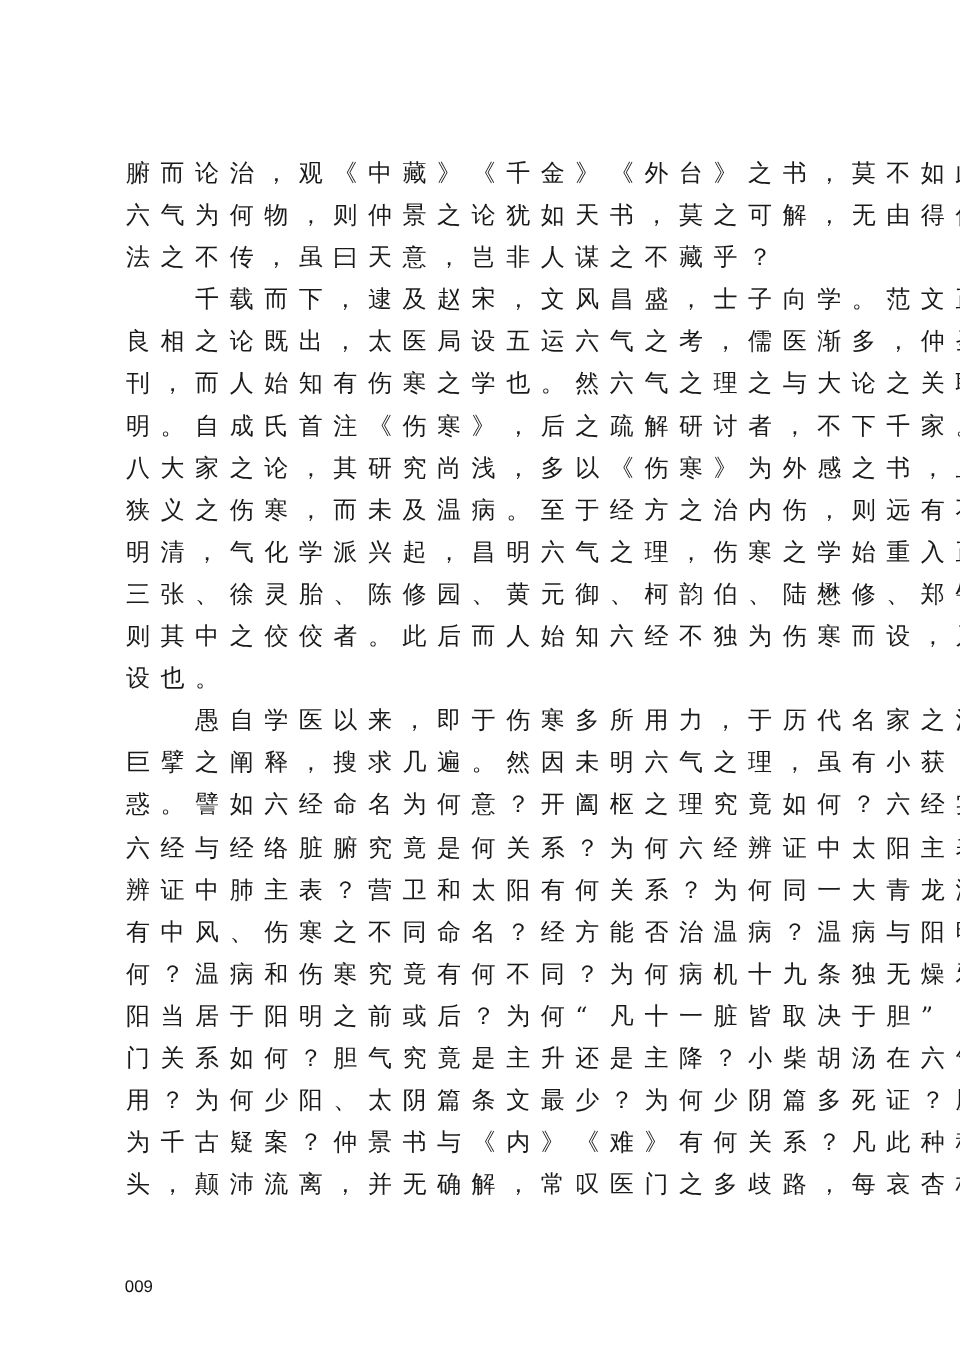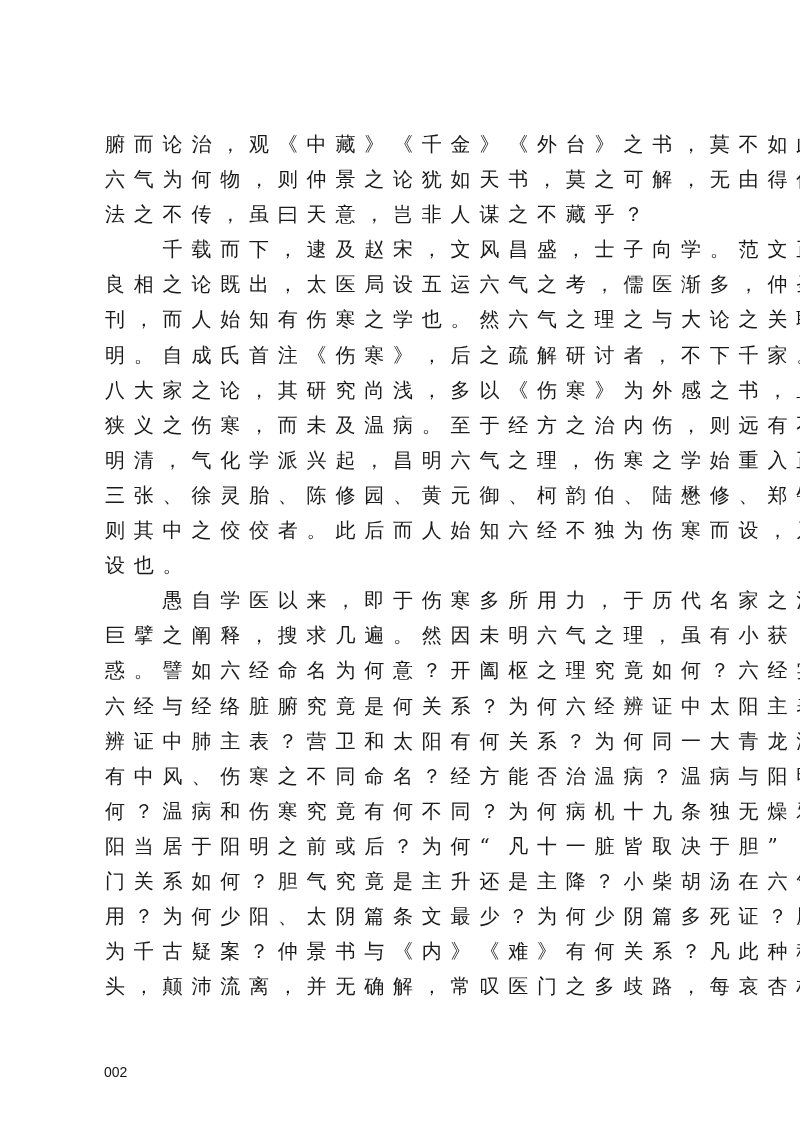--- a/index.html
+++ b/index.html
@@ -692,13 +692,13 @@
         <span class="ch" style="position: absolute; left: 547.2px; width: 28.8px; text-align: left;">路</span>
         <span class="ch" style="position: absolute; left: 576px; width: 28.8px; text-align: left;">，</span>
         <span class="ch" style="position: absolute; left: 604.8px; width: 28.8px; text-align: left;">每</span>
         <span class="ch" style="position: absolute; left: 633.6px; width: 28.8px; text-align: left;">哀</span>
         <span class="ch" style="position: absolute; left: 662.4px; width: 28.8px; text-align: left;">杏</span>
         <span class="ch" style="position: absolute; left: 691.2px; width: 28.8px; text-align: left;">林</span>
       </div>
   </div>
 </div>
 
-<div class="page-number">002</div>
+<div class="page-number">009</div>
 
 </body></html>

